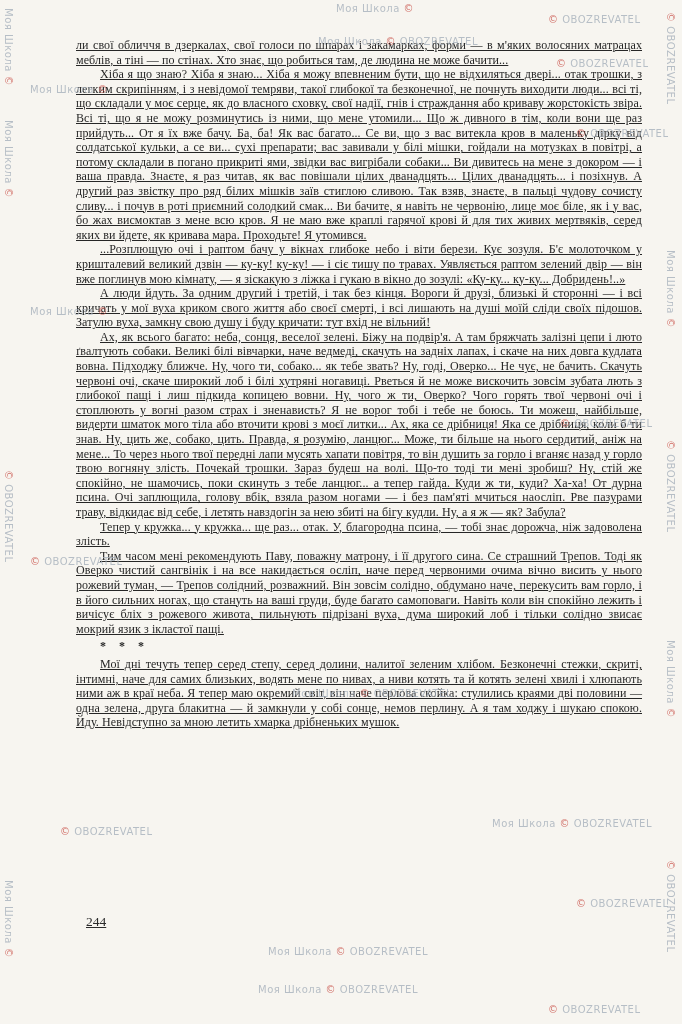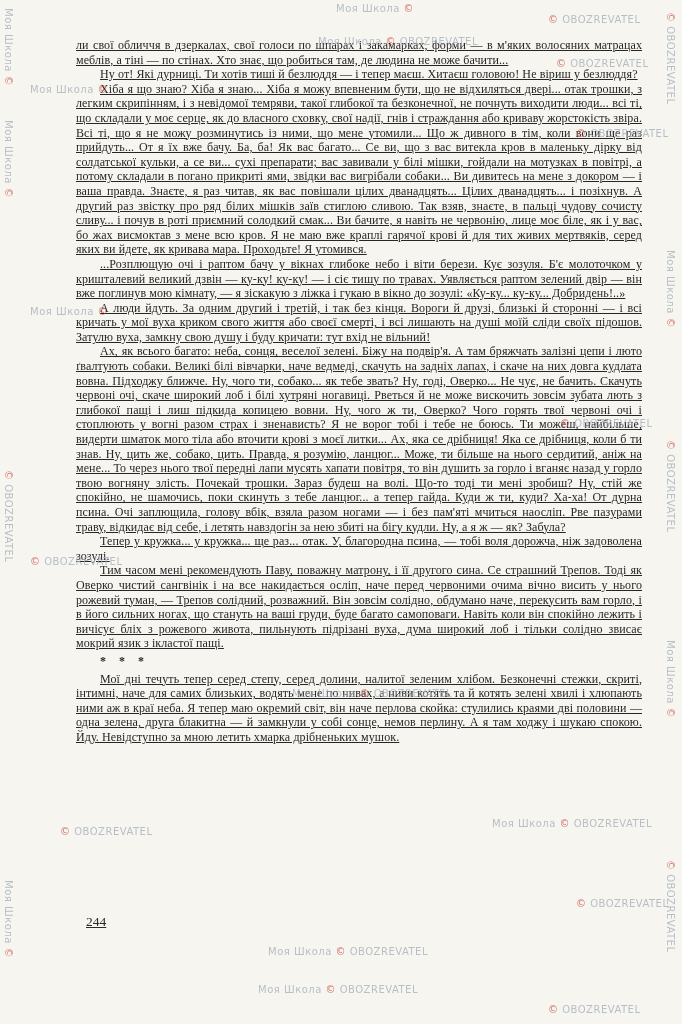--- a/index.html
+++ b/index.html
@@ -49,26 +49,25 @@
     letter-spacing:0.5px;
   }
   .wm-v { transform:rotate(90deg); transform-origin:0 0; }
 </style>
 </head>
 <body>
 
 <div class="page">
   <div class="text-block">
       <p class="para noindent">ли свої обличчя в дзеркалах, свої голоси по шпарах і закамарках, форми — в м'яких волосяних матрацах меблів, а тіні — по стінах. Хто знає, що робиться там, де людина не може бачити...</p>
-      <p class="para">Ну от! Які дурниці. Ти хотів тиші й безлюддя — і тепер маєш. Хитаєш головою! Не віриш у безлюддя?</p>
       <p class="para">Хіба я що знаю? Хіба я знаю... Хіба я можу впевненим бути, що не відхиляться двері... отак трошки, з легким скрипінням, і з невідомої темряви, такої глибокої та безконечної, не почнуть виходити люди... всі ті, що складали у моє серце, як до власного сховку, свої надії, гнів і страждання або криваву жорстокість звіра. Всі ті, що я не можу розминутись із ними, що мене утомили... Що ж дивного в тім, коли вони ще раз прийдуть... От я їх вже бачу. Ба, ба! Як вас багато... Се ви, що з вас витекла кров в маленьку дірку від солдатської кульки, а се ви... сухі препарати; вас завивали у білі мішки, гойдали на мотузках в повітрі, а потому складали в погано прикриті ями, звідки вас вигрібали собаки... Ви дивитесь на мене з докором — і ваша правда. Знаєте, я раз читав, як вас повішали цілих дванадцять... Цілих дванадцять... і позіхнув. А другий раз звістку про ряд білих мішків заїв стиглою сливою. Так взяв, знаєте, в пальці чудову сочисту сливу... і почув в роті приємний солодкий смак... Ви бачите, я навіть не червонію, лице моє біле, як і у вас, бо жах висмоктав з мене всю кров. Я не маю вже краплі гарячої крові й для тих живих мертвяків, серед яких ви йдете, як кривава мара. Проходьте! Я утомився.</p>
       <p class="para">...Розплющую очі і раптом бачу у вікнах глибоке небо і віти берези. Кує зозуля. Б'є молоточком у кришталевий великий дзвін — ку-ку! ку-ку! — і сіє тишу по травах. Уявляється раптом зелений двір — він вже поглинув мою кімнату, — я зіскакую з ліжка і гукаю в вікно до зозулі: «Ку-ку... ку-ку... Добридень!..»</p>
       <p class="para">А люди йдуть. За одним другий і третій, і так без кінця. Вороги й друзі, близькі й сторонні — і всі кричать у мої вуха криком свого життя або своєї смерті, і всі лишають на душі моїй сліди своїх підошов. Затулю вуха, замкну свою душу і буду кричати: тут вхід не вільний!</p>
       <p class="para">Ах, як всього багато: неба, сонця, веселої зелені. Біжу на подвір'я. А там бряжчать залізні цепи і люто ґвалтують собаки. Великі білі вівчарки, наче ведмеді, скачуть на задніх лапах, і скаче на них довга кудлата вовна. Підходжу ближче. Ну, чого ти, собако... як тебе звать? Ну, годі, Оверко... Не чує, не бачить. Скачуть червоні очі, скаче широкий лоб і білі хутряні ногавиці. Рветься й не може вискочить зовсім зубата лють з глибокої пащі і лиш підкида копицею вовни. Ну, чого ж ти, Оверко? Чого горять твої червоні очі і стоплюють у вогні разом страх і зненависть? Я не ворог тобі і тебе не боюсь. Ти можеш, найбільше, видерти шматок мого тіла або вточити крові з моєї литки... Ах, яка се дрібниця! Яка се дрібниця, коли б ти знав. Ну, цить же, собако, цить. Правда, я розумію, ланцюг... Може, ти більше на нього сердитий, аніж на мене... То через нього твої передні лапи мусять хапати повітря, то він душить за горло і вганяє назад у горло твою вогняну злість. Почекай трошки. Зараз будеш на волі. Що-то тоді ти мені зробиш? Ну, стій же спокійно, не шамочись, поки скинуть з тебе ланцюг... а тепер гайда. Куди ж ти, куди? Ха-ха! От дурна псина. Очі заплющила, голову вбік, взяла разом ногами — і без пам'яті мчиться наосліп. Рве пазурами траву, відкидає від себе, і летять навздогін за нею збиті на бігу кудли. Ну, а я ж — як? Забула?</p>
-      <p class="para">Тепер у кружка... у кружка... ще раз... отак. У, благородна псина, — тобі воля дорожча, ніж задоволена зозулі.</p>
+      <p class="para">Тепер у кружка... у кружка... ще раз... отак. У, благородна псина, — тобі знає дорожча, ніж задоволена злість.</p>
       <p class="para">Тим часом мені рекомендують Паву, поважну матрону, і її другого сина. Се страшний Трепов. Тоді як Оверко чистий сангвінік і на все накидається осліп, наче перед червоними очима вічно висить у нього рожевий туман, — Трепов солідний, розважний. Він зовсім солідно, обдумано наче, перекусить вам горло, і в його сильних ногах, що стануть на ваші груди, буде багато самоповаги. Навіть коли він спокійно лежить і вичісує бліх з рожевого живота, пильнують підрізані вуха, дума широкий лоб і тільки солідно звисає мокрий язик з ікластої пащі.</p>
       <p class="sep">* * *</p>
       <p class="para">Мої дні течуть тепер серед степу, серед долини, налитої зеленим хлібом. Безконечні стежки, скриті, інтимні, наче для самих близьких, водять мене по нивах, а ниви котять та й котять зелені хвилі і хлюпають ними аж в краї неба. Я тепер маю окремий світ, він наче перлова скойка: стулились краями дві половини — одна зелена, друга блакитна — й замкнули у собі сонце, немов перлину. А я там ходжу і шукаю спокою. Йду. Невідступно за мною летить хмарка дрібненьких мушок.</p>
     </div>
   <div class="page-number">244</div>
   <div class="wm-layer">
       <span class="wm" style="left: 336px; top: 3px; color: rgb(167, 177, 188);"><span>Моя Школа </span><span class="wm-c" style="color: rgb(201, 82, 74);">©</span></span>
       <span class="wm" style="left: 548px; top: 14px; color: rgb(167, 177, 188);"><span class="wm-c" style="color: rgb(201, 82, 74);">©</span><span> OBOZREVATEL</span></span>
       <span class="wm" style="left: 318px; top: 36px; color: rgb(167, 177, 188);"><span>Моя Школа </span><span class="wm-c" style="color: rgb(201, 82, 74);">©</span><span> OBOZREVATEL</span></span>
       <span class="wm" style="left: 556px; top: 58px; color: rgb(167, 177, 188);"><span class="wm-c" style="color: rgb(201, 82, 74);">©</span><span> OBOZREVATEL</span></span>

